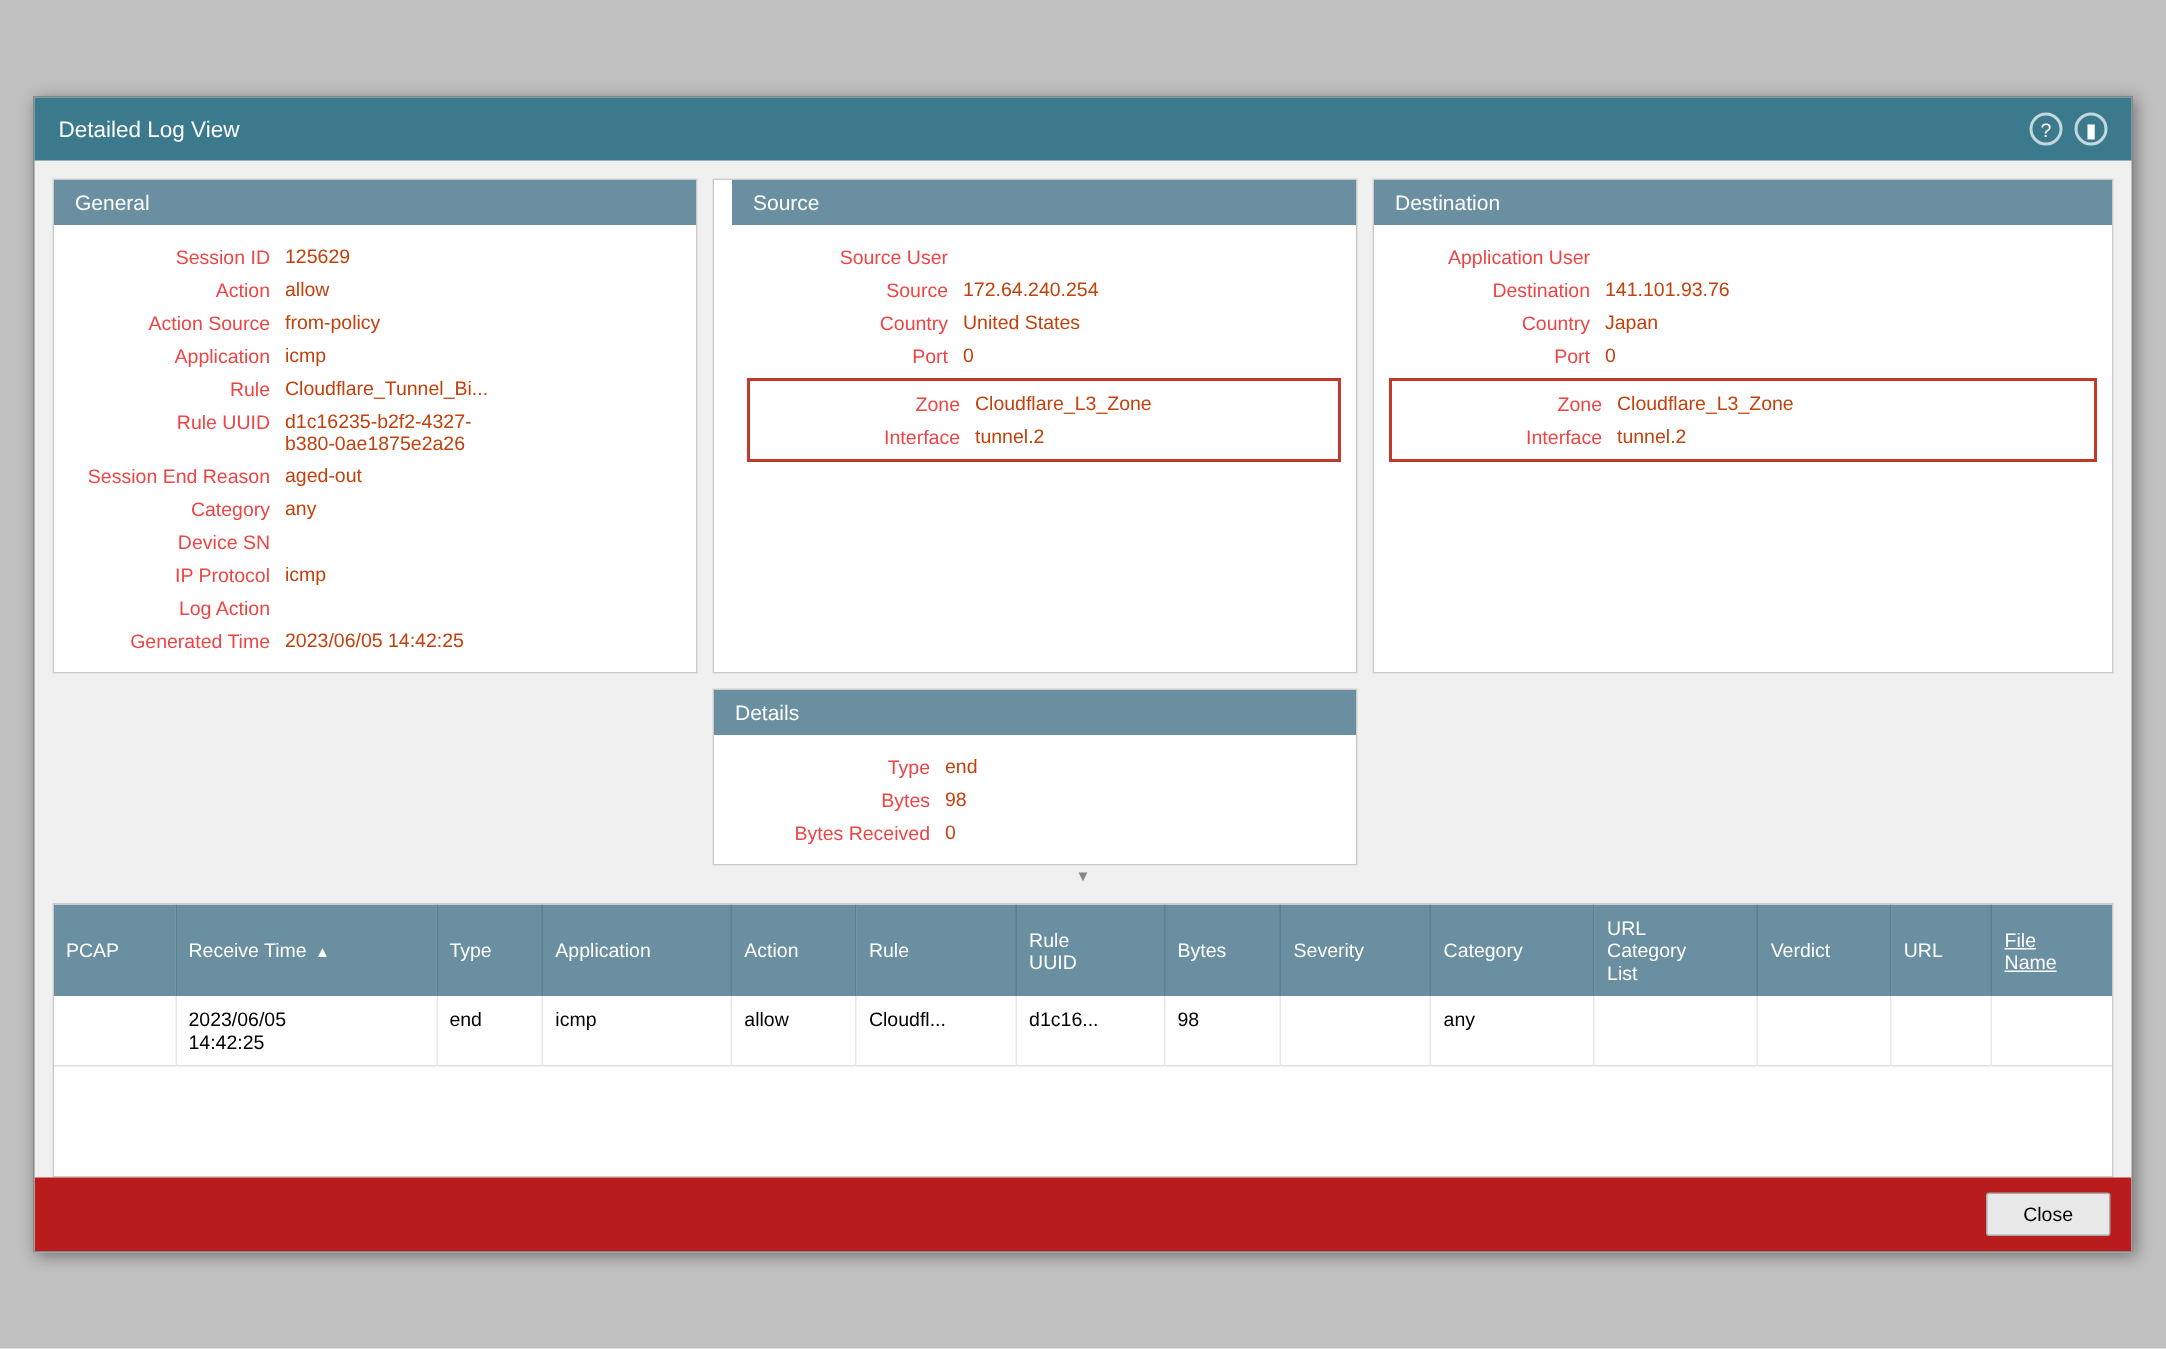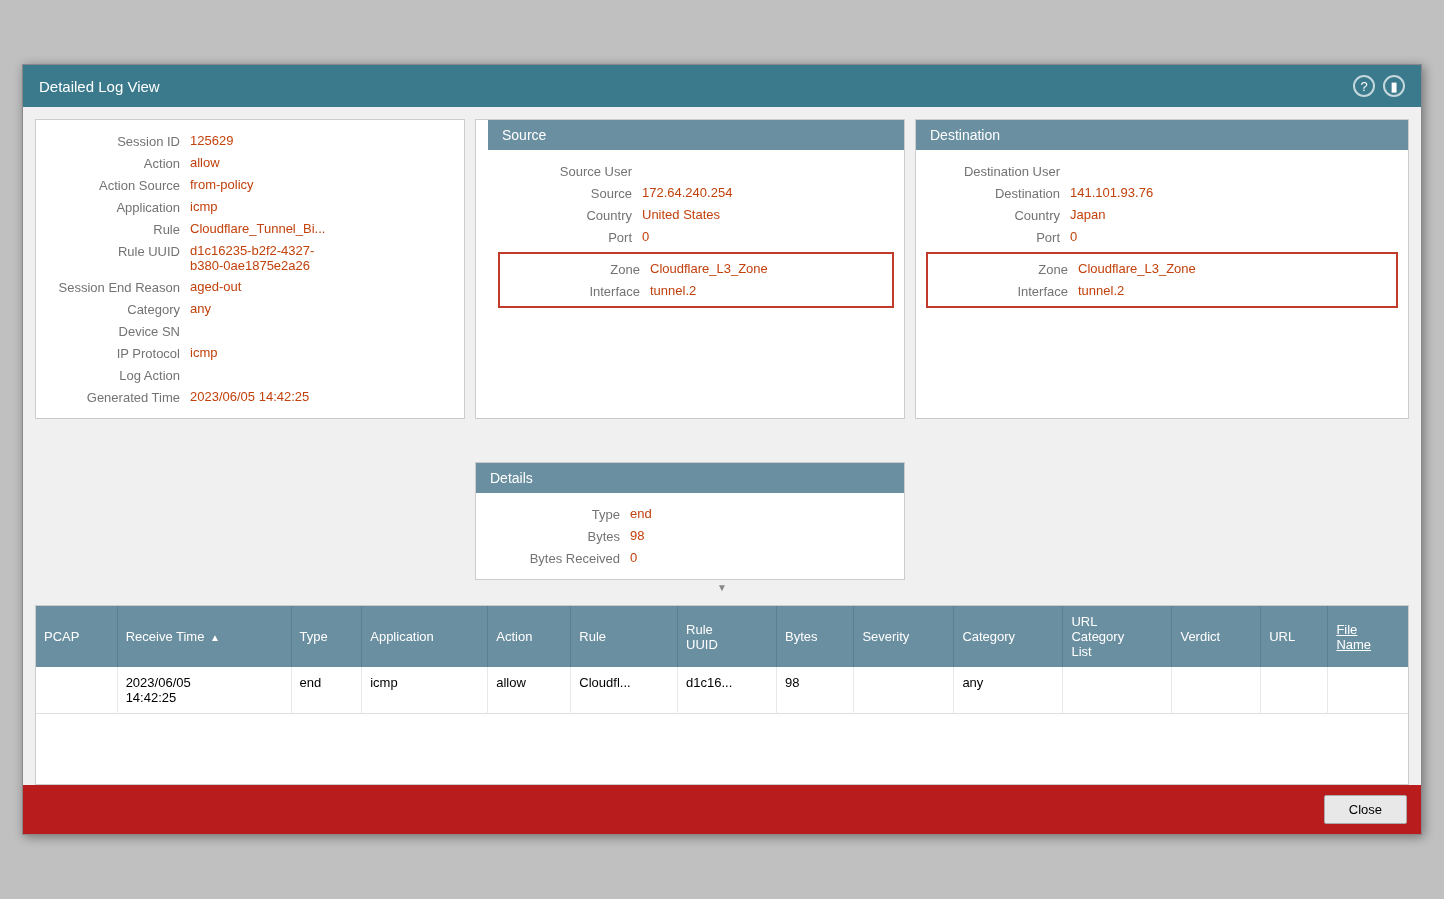--- a/index.html
+++ b/index.html
@@ -78,21 +78,21 @@
     }
     .panel-body {
       padding: 10px 0;
     }
     .field-row {
       display: flex;
       padding: 3px 14px;
       align-items: flex-start;
     }
     .field-label {
-      color: #737373;
+      color: #ef4444;
       text-align: right;
       min-width: 130px;
       margin-right: 10px;
       flex-shrink: 0;
       padding-top: 1px;
     }
     .field-value {
       color: #c2410c;
       font-weight: normal;
     }
@@ -202,20 +202,21 @@
       <div class="title-bar-icon">?</div>
       <div class="title-bar-icon">▮</div>
     </div>
   </div>
 
   <div class="content-area">
 
     <div class="top-panels">
 
       <div class="panel general-panel">
+        <div class="panel-header">General</div>
         <div class="panel-body">
           <div class="field-row">
             <span class="field-label">Session ID</span>
             <span class="field-value">125629</span>
           </div>
           <div class="field-row">
             <span class="field-label">Action</span>
             <span class="field-value">allow</span>
           </div>
           <div class="field-row">
@@ -290,21 +291,21 @@
               <span class="field-value">tunnel.2</span>
             </div>
           </div>
         </div>
       </div>
 
       <div class="panel destination-panel">
         <div class="panel-header">Destination</div>
         <div class="panel-body">
           <div class="field-row">
-            <span class="field-label">Destination User</span>
+            <span class="field-label">Application User</span>
             <span class="field-value"></span>
           </div>
           <div class="field-row">
             <span class="field-label">Destination</span>
             <span class="field-value">141.101.93.76</span>
           </div>
           <div class="field-row">
             <span class="field-label">Country</span>
             <span class="field-value">Japan</span>
           </div>
@@ -321,21 +322,21 @@
               <span class="field-label">Interface</span>
               <span class="field-value">tunnel.2</span>
             </div>
           </div>
         </div>
       </div>
     </div>
 
     <div class="bottom-row">
       <div style="width:430px; flex-shrink:0;"></div>
-      <div class="panel" style="flex: 0 0 430px; margin-top: 33px;">
+      <div class="panel" style="flex: 0 0 430px;">
         <div class="panel-header">Details</div>
         <div class="panel-body">
           <div class="field-row">
             <span class="field-label">Type</span>
             <span class="field-value">end</span>
           </div>
           <div class="field-row">
             <span class="field-label">Bytes</span>
             <span class="field-value">98</span>
           </div>

